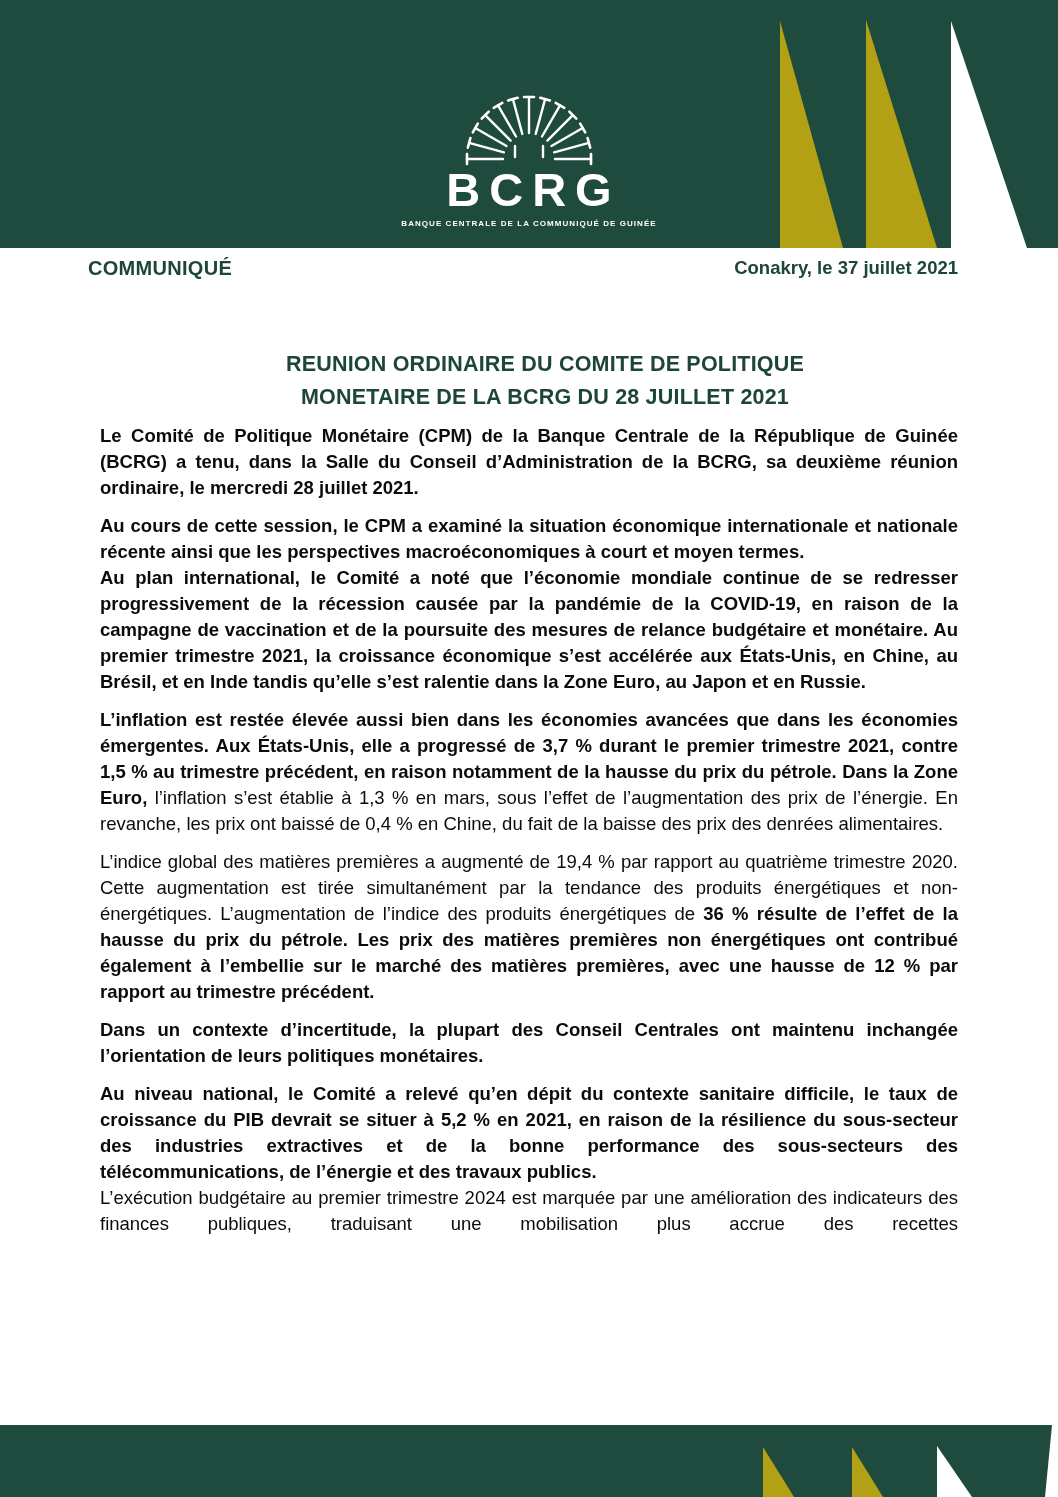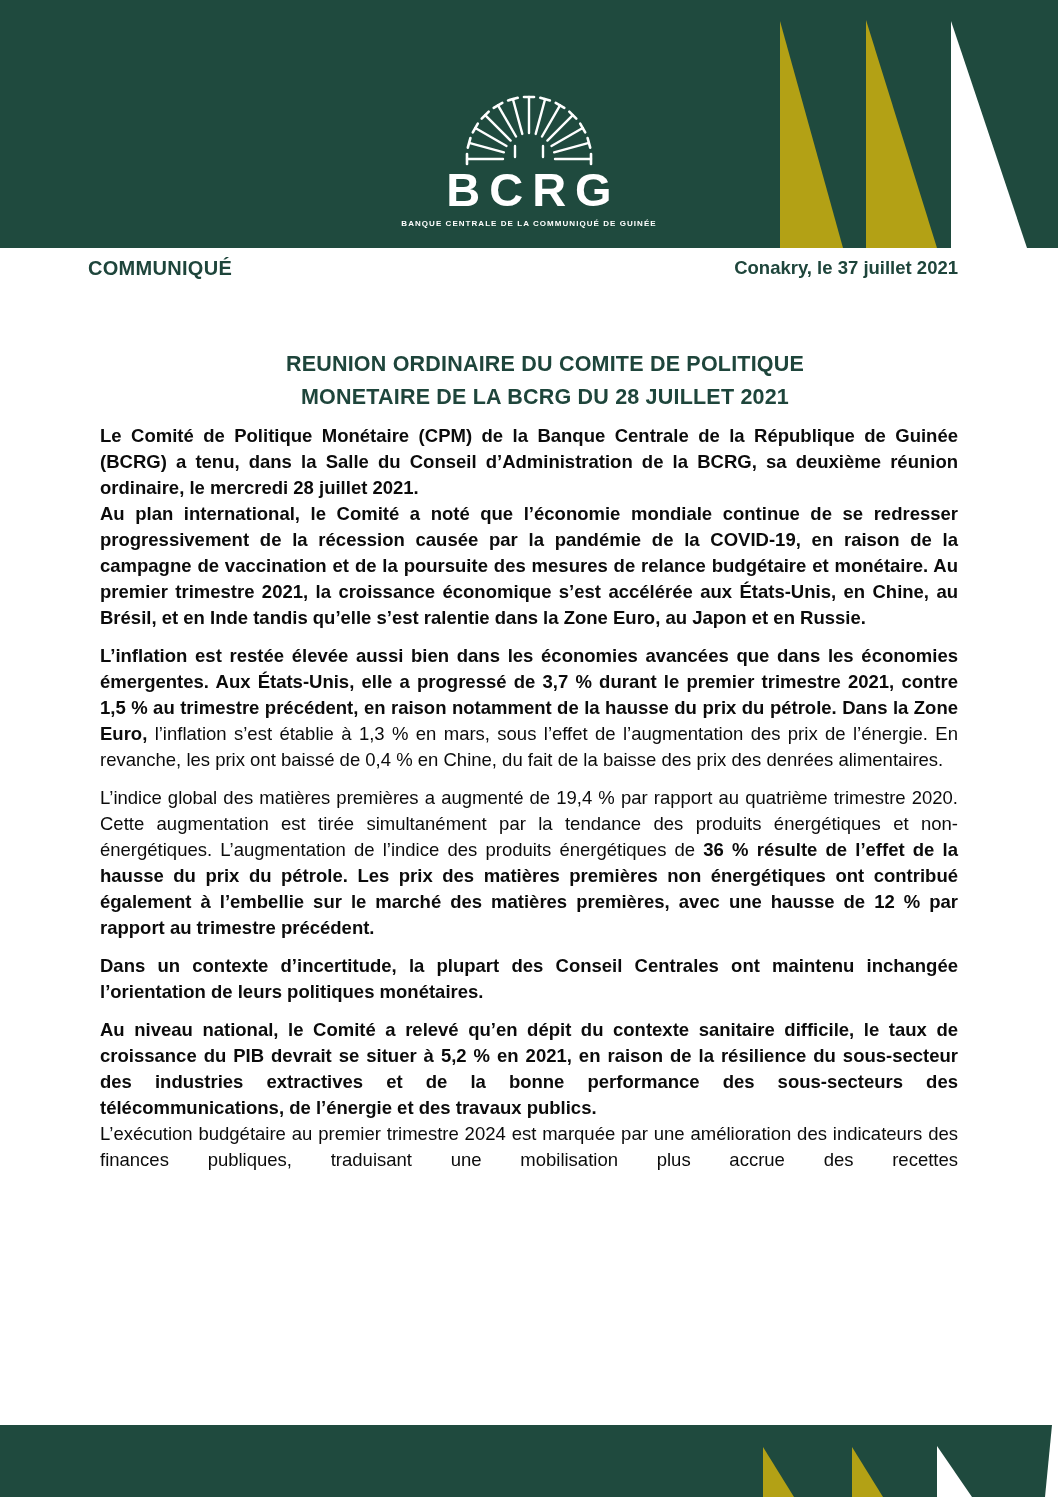--- a/index.html
+++ b/index.html
@@ -138,20 +138,21 @@
     <span class="dateline">Conakry, le 37 juillet 2021</span>
   </div>
 
   <h1 class="doc-title">
     <span>REUNION ORDINAIRE DU COMITE DE POLITIQUE</span><br>
     <span>MONETAIRE DE LA BCRG DU 28 JUILLET 2021</span>
   </h1>
 
   <main class="body-text" id="body-blocks">
       <p class="para gap"><span class="b">Le Comité de Politique Monétaire (CPM) de la Banque Centrale de la République de Guinée (BCRG) a tenu, dans la Salle du Conseil d’Administration de la BCRG, sa deuxième réunion ordinaire, le mercredi 28 juillet 2021.</span></p>
+      <p class="para gap"><span class="b">Au cours de cette session, le CPM a examiné la situation économique internationale et nationale récente ainsi que les perspectives macroéconomiques à court et moyen termes.</span></p>
       <p class="para"><span class="b">Au plan international, le Comité a noté que l’économie mondiale continue de se redresser progressivement de la récession causée par la pandémie de la COVID-19, en raison de la campagne de vaccination et de la poursuite des mesures de relance budgétaire et monétaire. Au premier trimestre 2021, la croissance économique s’est accélérée aux États-Unis, en Chine, au Brésil, et en Inde tandis qu’elle s’est ralentie dans la Zone Euro, au Japon et en Russie.</span></p>
       <p class="para gap"><span class="b">L’inflation est restée élevée aussi bien dans les économies avancées que dans les économies émergentes. Aux États-Unis, elle a progressé de 3,7 % durant le premier trimestre 2021, contre 1,5 % au trimestre précédent, en raison notamment de la hausse du prix du pétrole. Dans la Zone Euro, </span><span>l’inflation s’est établie à 1,3 % en mars, sous l’effet de l’augmentation des prix de l’énergie. En revanche, les prix ont baissé de 0,4 % en Chine, du fait de la baisse des prix des denrées alimentaires.</span></p>
       <p class="para gap"><span>L’indice global des matières premières a augmenté de 19,4 % par rapport au quatrième trimestre 2020. Cette augmentation est tirée simultanément par la tendance des produits énergétiques et non-énergétiques. L’augmentation de l’indice des produits énergétiques de </span><span class="b">36 % résulte de l’effet de la hausse du prix du pétrole. Les prix des matières premières non énergétiques ont contribué également à l’embellie sur le marché des matières premières, avec une hausse de 12 % par rapport au trimestre précédent.</span></p>
       <p class="para gap"><span class="b">Dans un contexte d’incertitude, la plupart des Conseil Centrales ont maintenu inchangée l’orientation de leurs politiques monétaires.</span></p>
       <p class="para gap"><span class="b">Au niveau national, le Comité a relevé qu’en dépit du contexte sanitaire difficile, le taux de croissance du PIB devrait se situer à 5,2 % en 2021, en raison de la résilience du sous-secteur des industries extractives et de la bonne performance des sous-secteurs des télécommunications, de l’énergie et des travaux publics.</span></p>
       <p class="para jlast"><span>L’exécution budgétaire au premier trimestre 2024 est marquée par une amélioration des indicateurs des finances publiques, traduisant une mobilisation plus accrue des recettes</span></p>
     </main>
 
   <footer class="band-bottom">
     <svg width="1058" height="72" viewBox="0 0 1058 72" aria-hidden="true">

